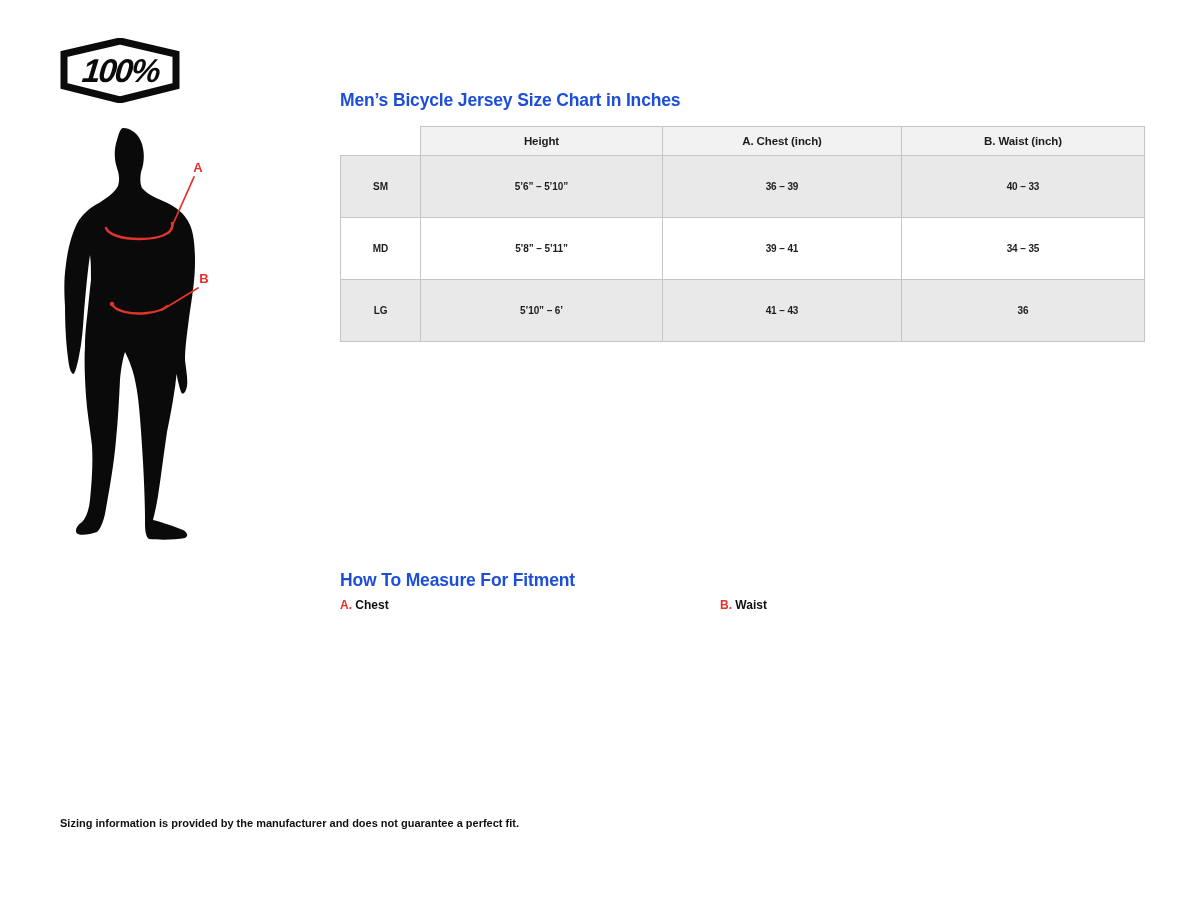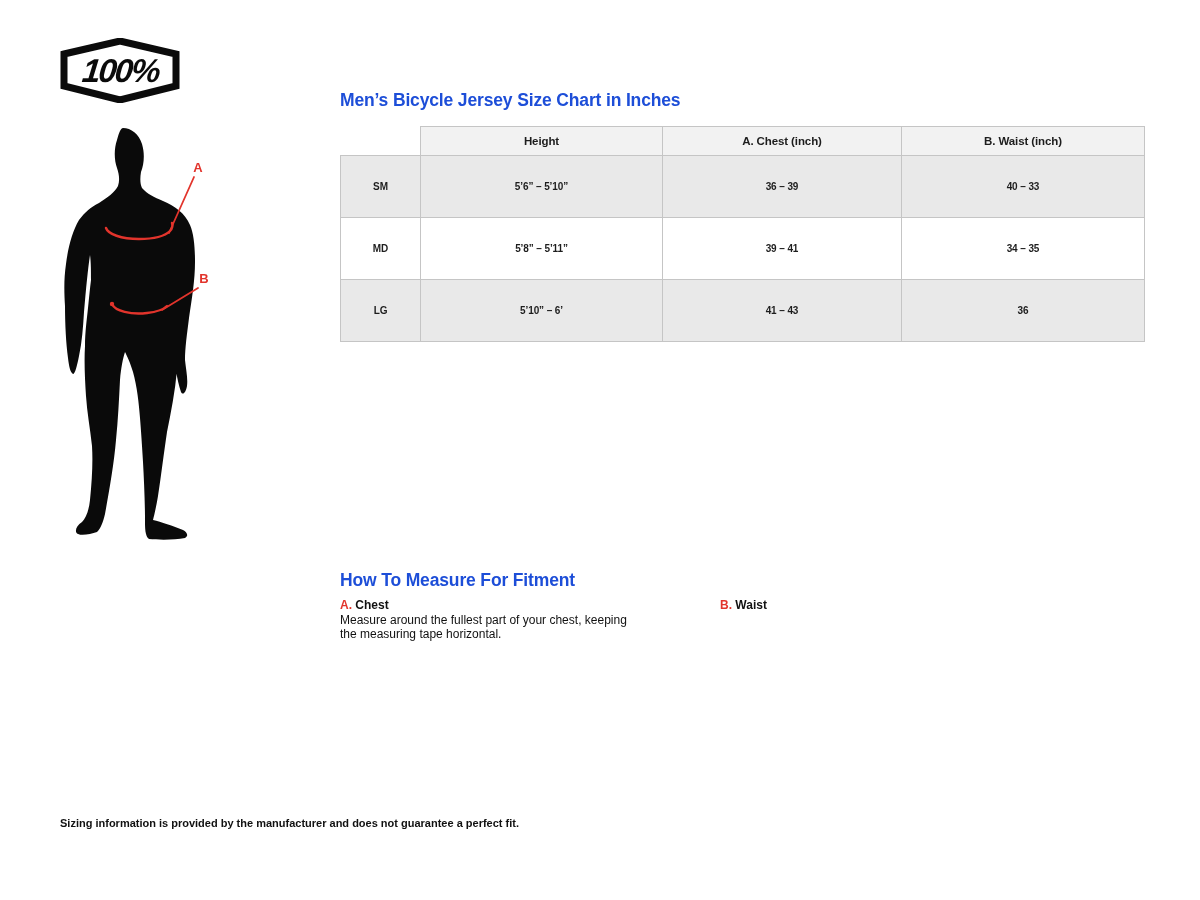--- a/index.html
+++ b/index.html
@@ -169,21 +169,20 @@
   </tbody>
 </table>
 
 <div class="abs big-title howto-title">How To Measure For Fitment</div>
 
 <div class="abs measure-section section-a">
   <div class="sec-head">
     <span class="sec-letter">A.</span>
     <span>Chest</span>
   </div>
-  <div class="sec-body">Measure around the fullest part of your chest, keeping the measuring tape horizontal.</div>
 </div>
 
 <div class="abs measure-section section-b">
   <div class="sec-head">
     <span class="sec-letter">B.</span>
     <span>Waist</span>
   </div>
 </div>
 
 <div class="abs footer">

